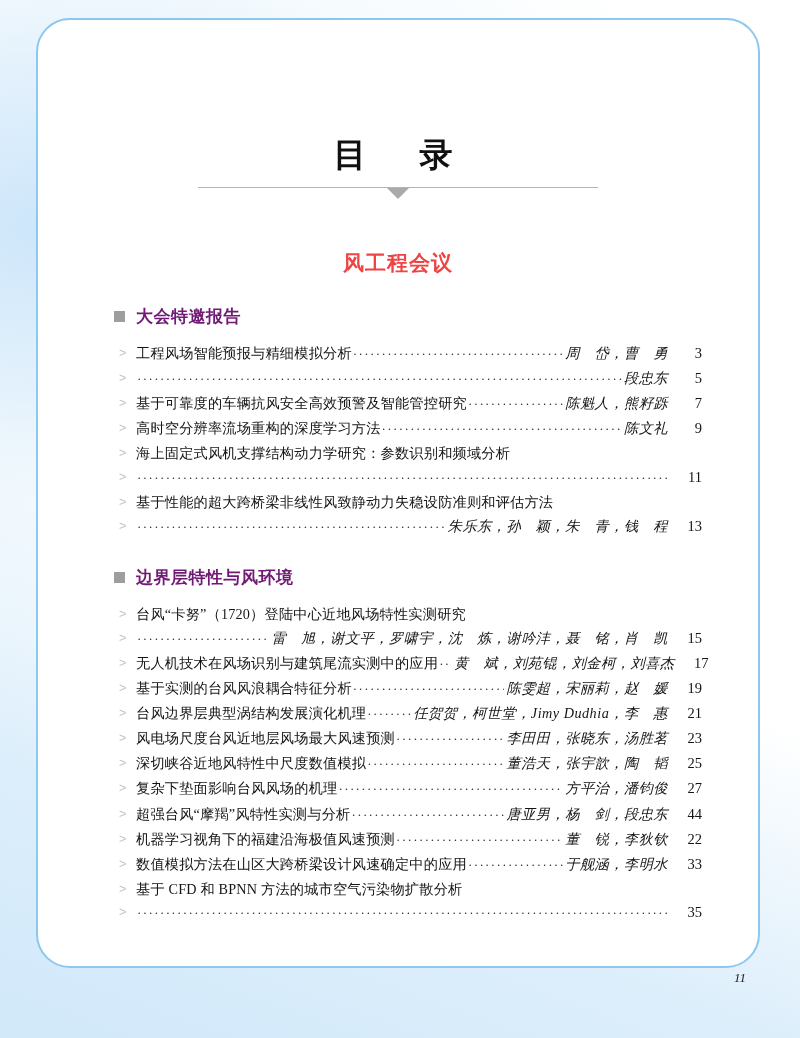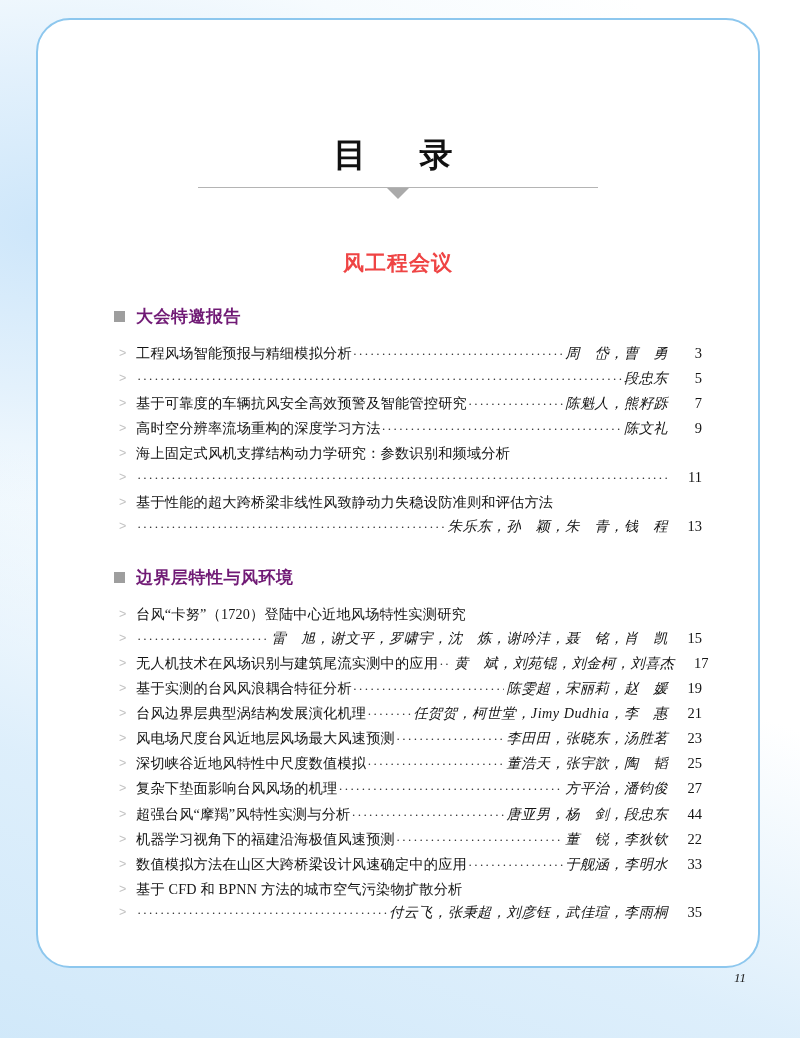--- a/index.html
+++ b/index.html
@@ -381,21 +381,20 @@
               <span class="authors">于舰涵，李明水</span>
               <span class="pageno">33</span>
             </div>
           </div>
           <div class="entry two">
             <span class="chev">&gt;</span>
             <div class="etitle-row"><span class="etitle">基于 CFD 和 BPNN 方法的城市空气污染物扩散分析</span></div>
             <span class="chev second">&gt;</span>
             <div class="cont-row">
               <span class="leader">········································································································································································································</span>
-              <span class="authors">付云飞，张秉超，刘彦钰，武佳瑄，李雨桐</span>
               <span class="pageno">35</span>
             </div>
           </div>
         </div>
       </div>
     </div>
 
 </div>
 
 <div class="folio">11</div>

